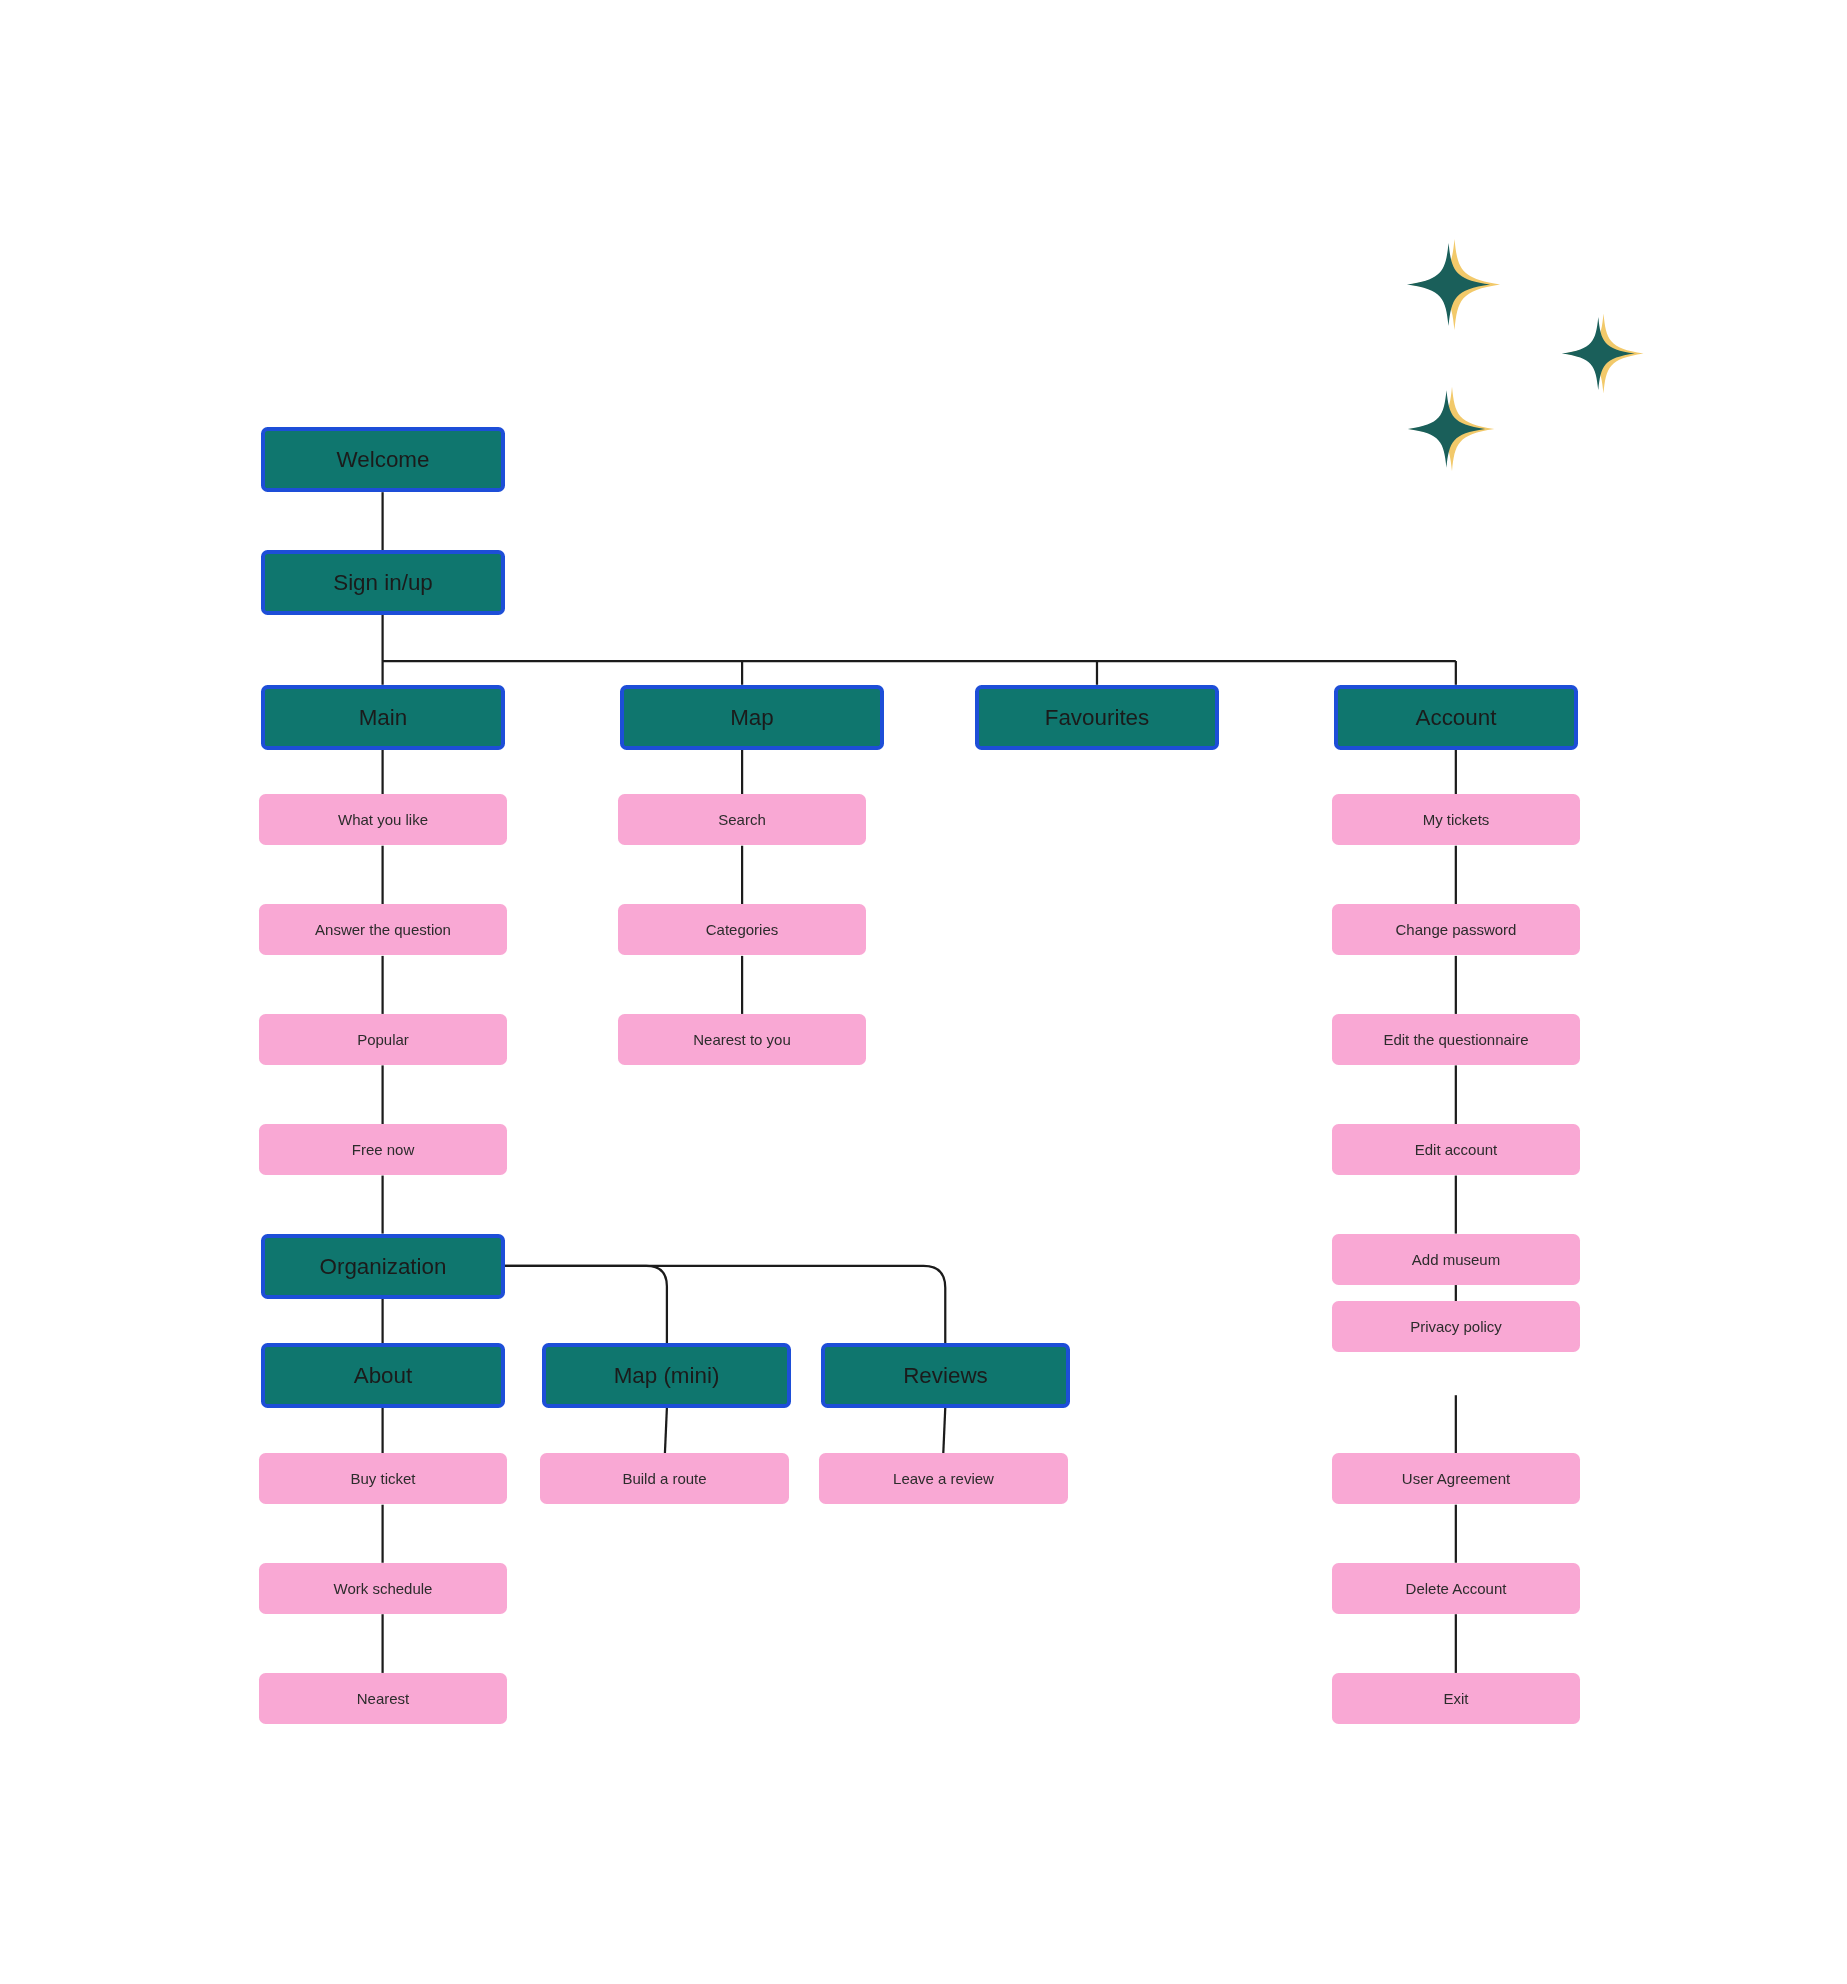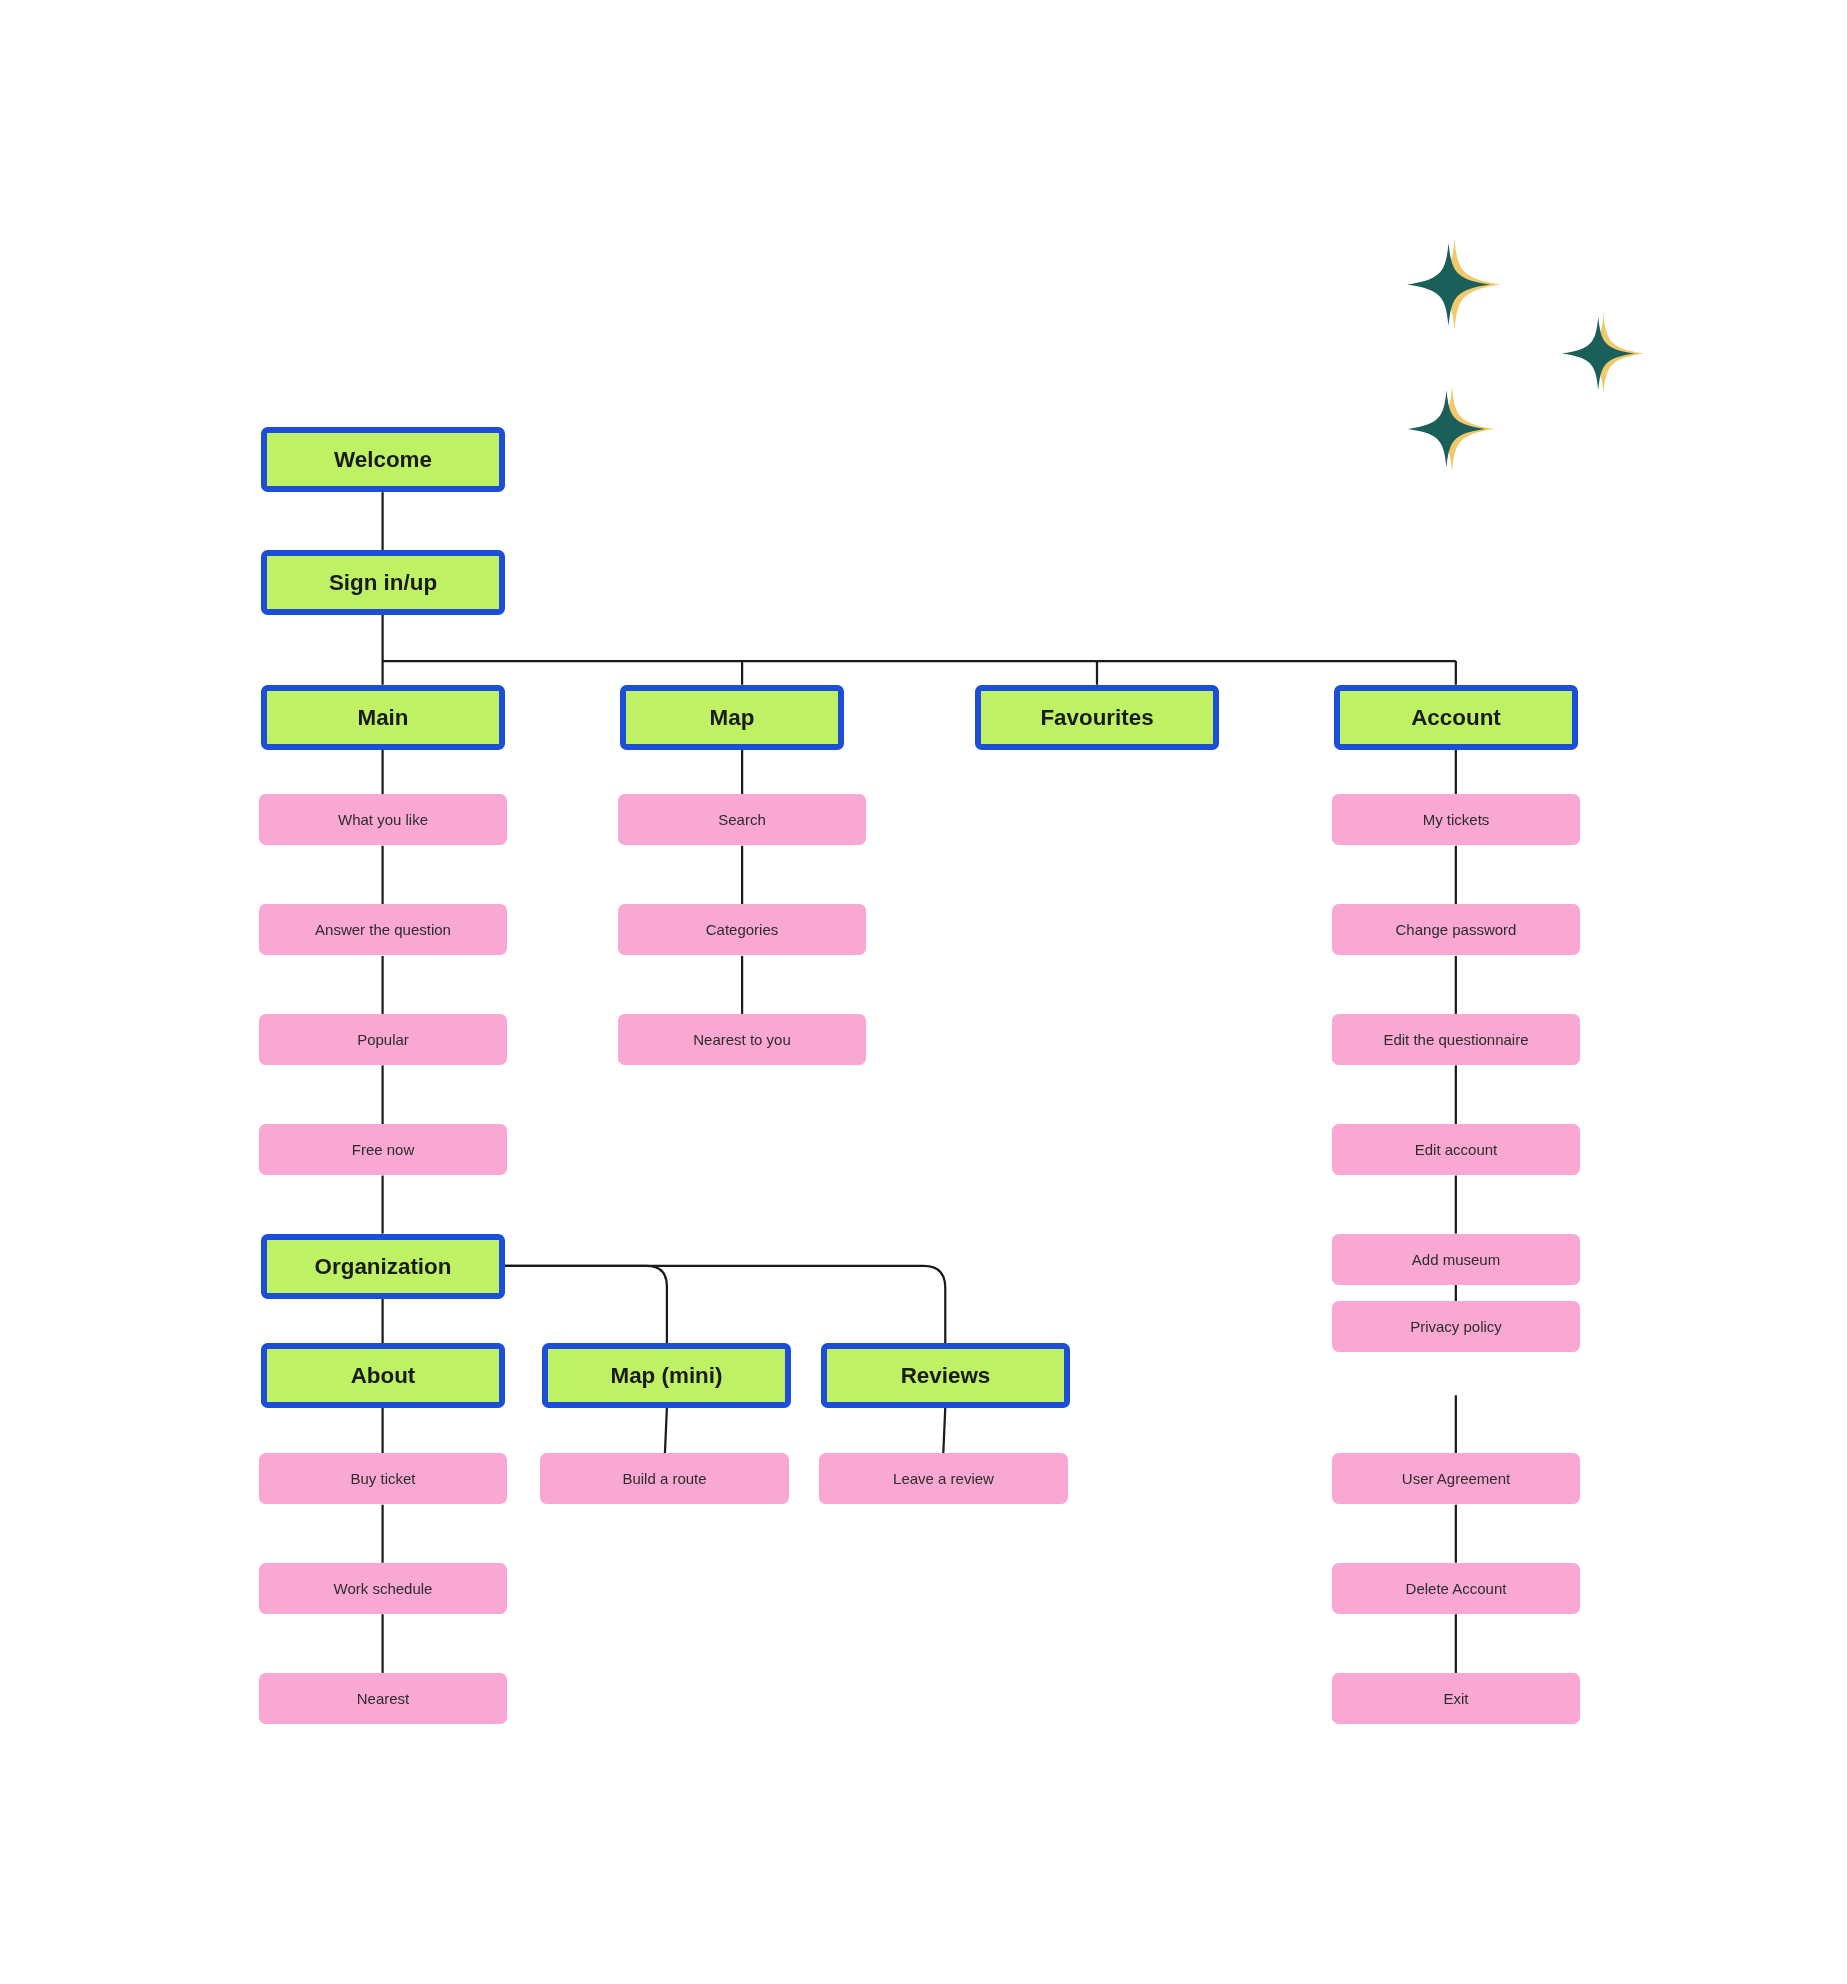--- a/index.html
+++ b/index.html
@@ -62,26 +62,26 @@
   .node {
     position: absolute;
     box-sizing: border-box;
     display: flex;
     align-items: center;
     justify-content: center;
     text-align: center;
     padding: 2.6px 9.2px;
   }
   .node.primary {
-    background: #bef264;
-    border: 6px solid #1d4ed8;
+    background: #0f766e;
+    border: 4px solid #1d4ed8;
     border-radius: 6.6px;
     color: #1b1b1b;
     font-size: 22.4px;
-    font-weight: 700;
+    font-weight: 400;
   }
   .node.secondary {
     background: #f9a8d4;
     border: none;
     border-radius: 6.6px;
     color: #2c2c2c;
     font-size: 15px;
     font-weight: 400;
   }
 </style>
@@ -154,21 +154,21 @@
   <div id="node-layer">
       <div class="node primary" style="left: 261px; top: 427px; width: 244px; height: 65px;">
         <span>Welcome</span>
       </div>
       <div class="node primary" style="left: 261px; top: 550px; width: 244px; height: 65px;">
         <span>Sign in/up</span>
       </div>
       <div class="node primary" style="left: 261px; top: 685px; width: 244px; height: 65px;">
         <span>Main</span>
       </div>
-      <div class="node primary" style="left: 620px; top: 685px; width: 224px; height: 65px;">
+      <div class="node primary" style="left: 620px; top: 685px; width: 264px; height: 65px;">
         <span>Map</span>
       </div>
       <div class="node primary" style="left: 975px; top: 685px; width: 244px; height: 65px;">
         <span>Favourites</span>
       </div>
       <div class="node primary" style="left: 1334px; top: 685px; width: 244px; height: 65px;">
         <span>Account</span>
       </div>
       <div class="node secondary" style="left: 259px; top: 794px; width: 248px; height: 51px;">
         <span>What you like</span>

